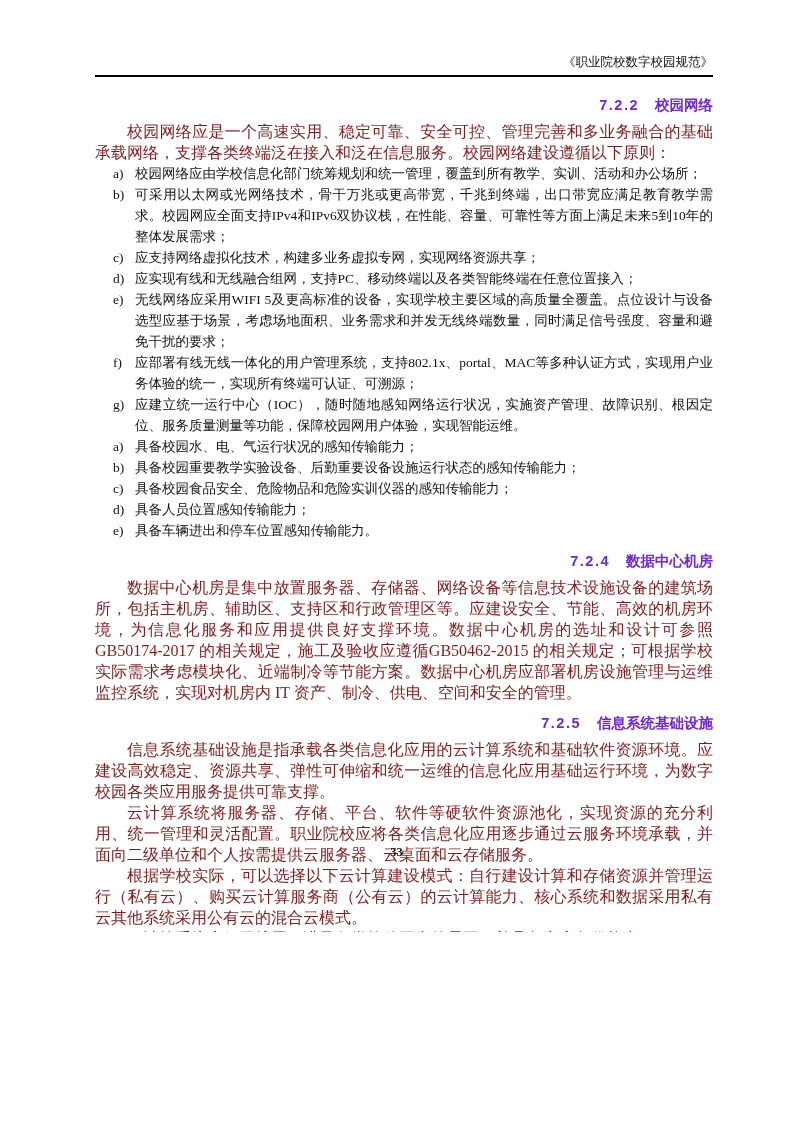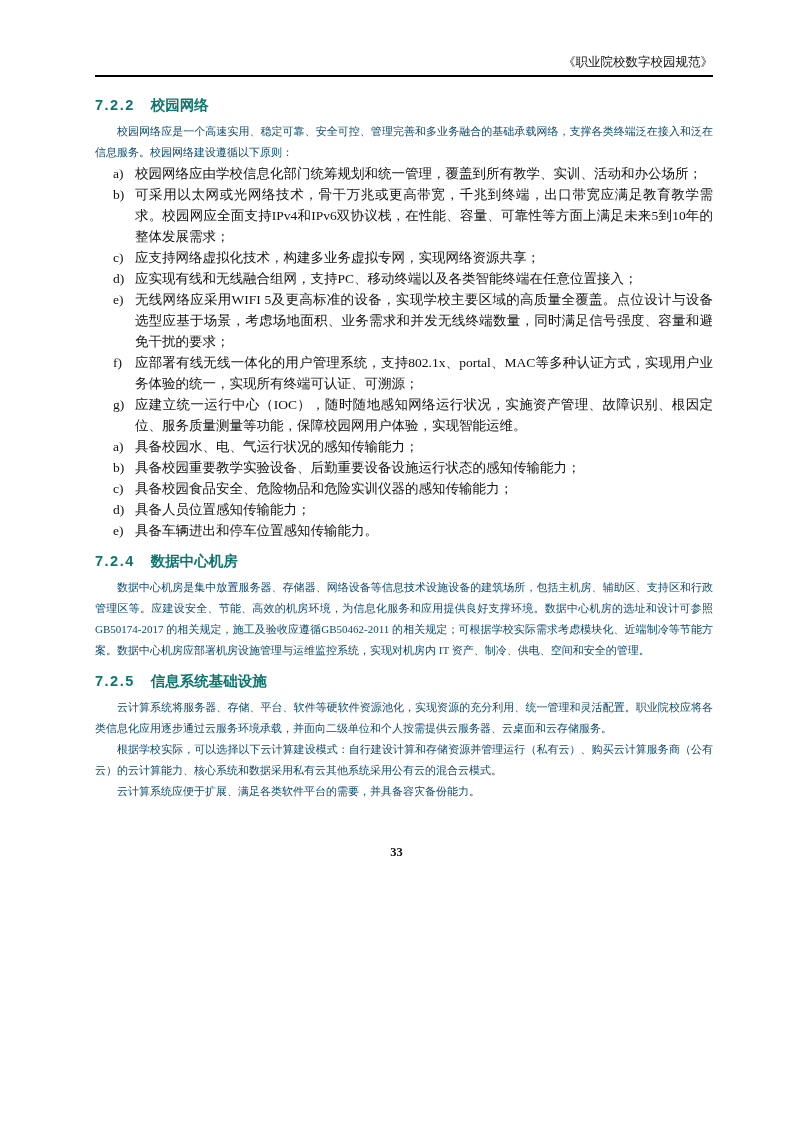--- a/index.html
+++ b/index.html
@@ -28,33 +28,34 @@
     border-top: 2px solid #000000;
     height: 0;
     margin: 0;
   }
   .sec-heading {
     font-family: "Liberation Sans", sans-serif;
     font-weight: bold;
     font-size: 14.5px;
     line-height: 20px;
     margin: 10px 0 6px 0;
-    color: #0f766e;
+    color: #6d28d9;
+    text-align: right;
   }
   .sec-heading.first { margin-top: 18px; }
   .sec-heading .sec-num {
     letter-spacing: 1.5px;
     margin-right: 12px;
   }
   .body-para {
-    font-size: 11px;
+    font-size: 16px;
     line-height: 21px;
     text-align: justify;
     text-indent: 2em;
-    color: #0c4a6e;
+    color: #7f1d1d;
   }
   .ord-list {
     margin-left: 18px;
   }
   .li {
     display: flex;
     font-size: 13.5px;
     line-height: 21px;
   }
   .li .marker {
@@ -142,26 +143,27 @@
       <div class="li">
         <span class="marker">e)</span>
         <span class="li-text">具备车辆进出和停车位置感知传输能力。</span>
       </div>
     </div>
 
     <h2 class="sec-heading">
       <span class="sec-num">7.2.4</span>
       <span class="sec-title">数据中心机房</span>
     </h2>
-    <p class="body-para">数据中心机房是集中放置服务器、存储器、网络设备等信息技术设施设备的建筑场所，包括主机房、辅助区、支持区和行政管理区等。应建设安全、节能、高效的机房环境，为信息化服务和应用提供良好支撑环境。数据中心机房的选址和设计可参照 GB50174-2017 的相关规定，施工及验收应遵循GB50462-2011 的相关规定；可根据学校实际需求考虑模块化、近端制冷等节能方案。数据中心机房应部署机房设施管理与运维监控系统，实现对机房内 IT 资产、制冷、供电、空间和安全的管理。</p>
+    <p class="body-para">数据中心机房是集中放置服务器、存储器、网络设备等信息技术设施设备的建筑场所，包括主机房、辅助区、支持区和行政管理区等。应建设安全、节能、高效的机房环境，为信息化服务和应用提供良好支撑环境。数据中心机房的选址和设计可参照 GB50174-2017 的相关规定，施工及验收应遵循GB50462-2015 的相关规定；可根据学校实际需求考虑模块化、近端制冷等节能方案。数据中心机房应部署机房设施管理与运维监控系统，实现对机房内 IT 资产、制冷、供电、空间和安全的管理。</p>
 
     <h2 class="sec-heading">
       <span class="sec-num">7.2.5</span>
       <span class="sec-title">信息系统基础设施</span>
     </h2>
+    <p class="body-para">信息系统基础设施是指承载各类信息化应用的云计算系统和基础软件资源环境。应建设高效稳定、资源共享、弹性可伸缩和统一运维的信息化应用基础运行环境，为数字校园各类应用服务提供可靠支撑。</p>
 
     <p class="body-para">云计算系统将服务器、存储、平台、软件等硬软件资源池化，实现资源的充分利用、统一管理和灵活配置。职业院校应将各类信息化应用逐步通过云服务环境承载，并面向二级单位和个人按需提供云服务器、云桌面和云存储服务。</p>
     <p class="body-para">根据学校实际，可以选择以下云计算建设模式：自行建设计算和存储资源并管理运行（私有云）、购买云计算服务商（公有云）的云计算能力、核心系统和数据采用私有云其他系统采用公有云的混合云模式。</p>
     <p class="body-para">云计算系统应便于扩展、满足各类软件平台的需要，并具备容灾备份能力。</p>
 
   </div>
 
   <div class="page-num">
     <span>33</span>
   </div>

